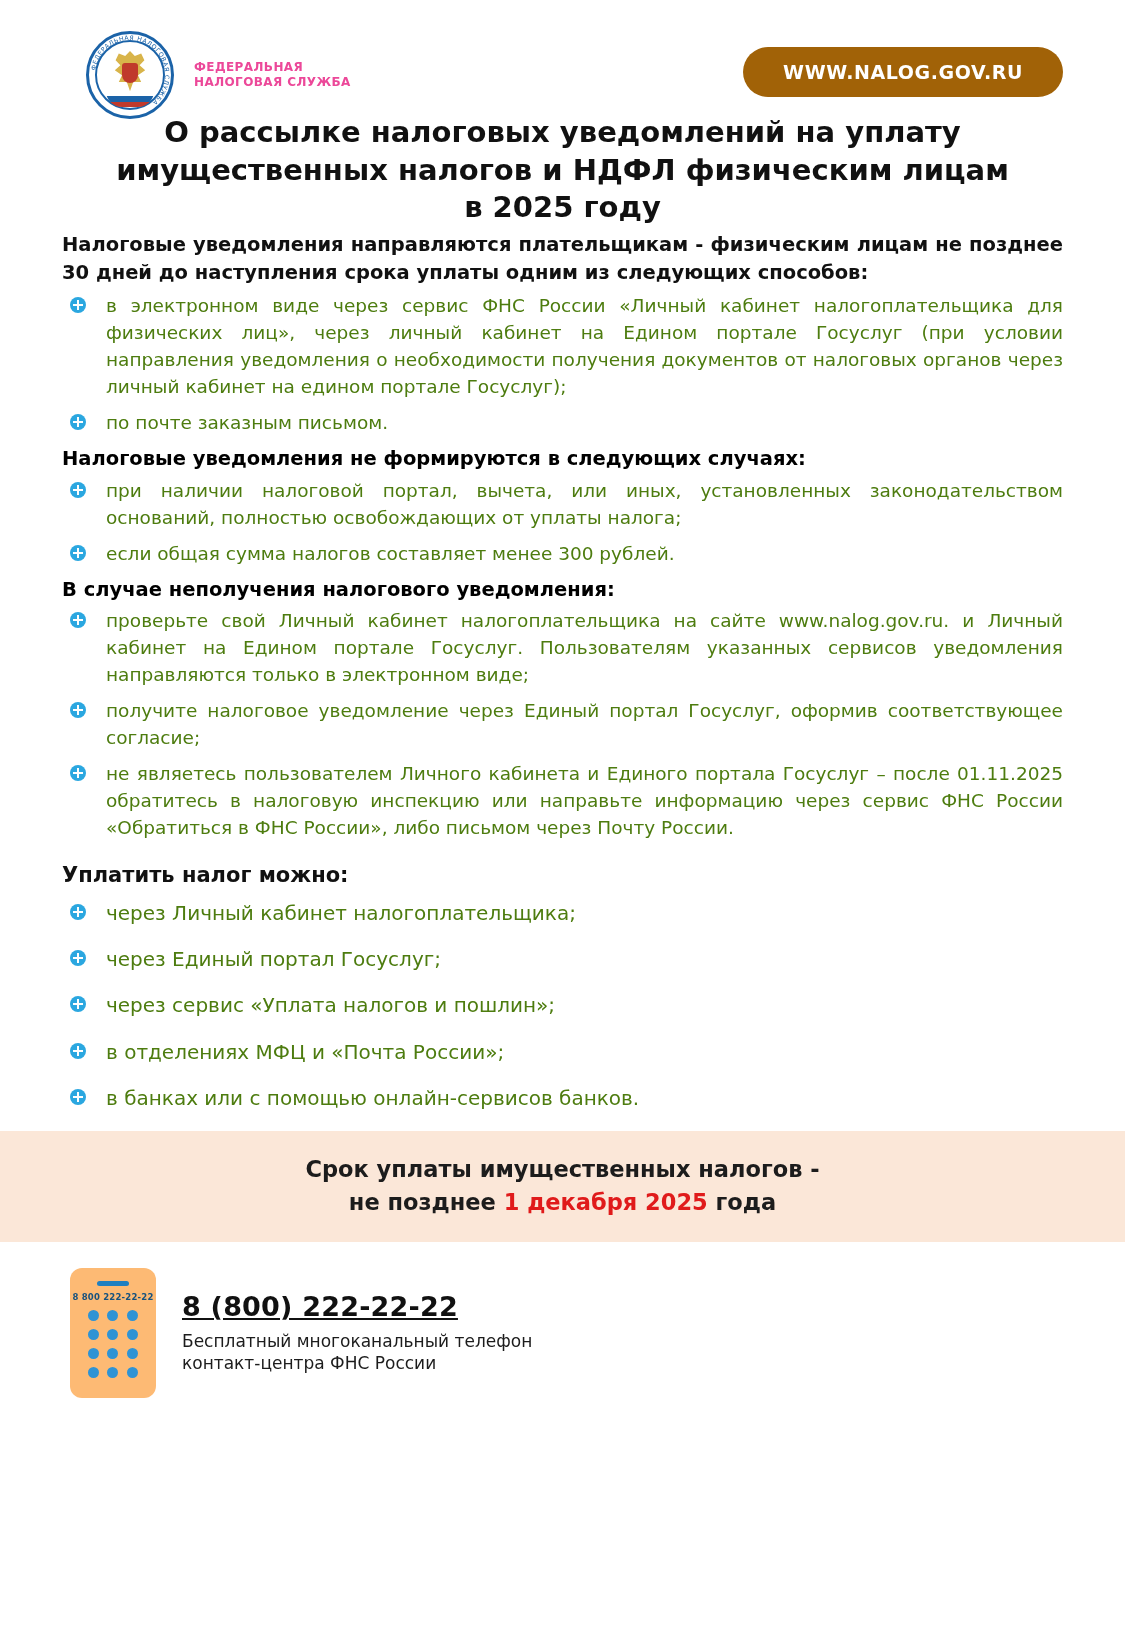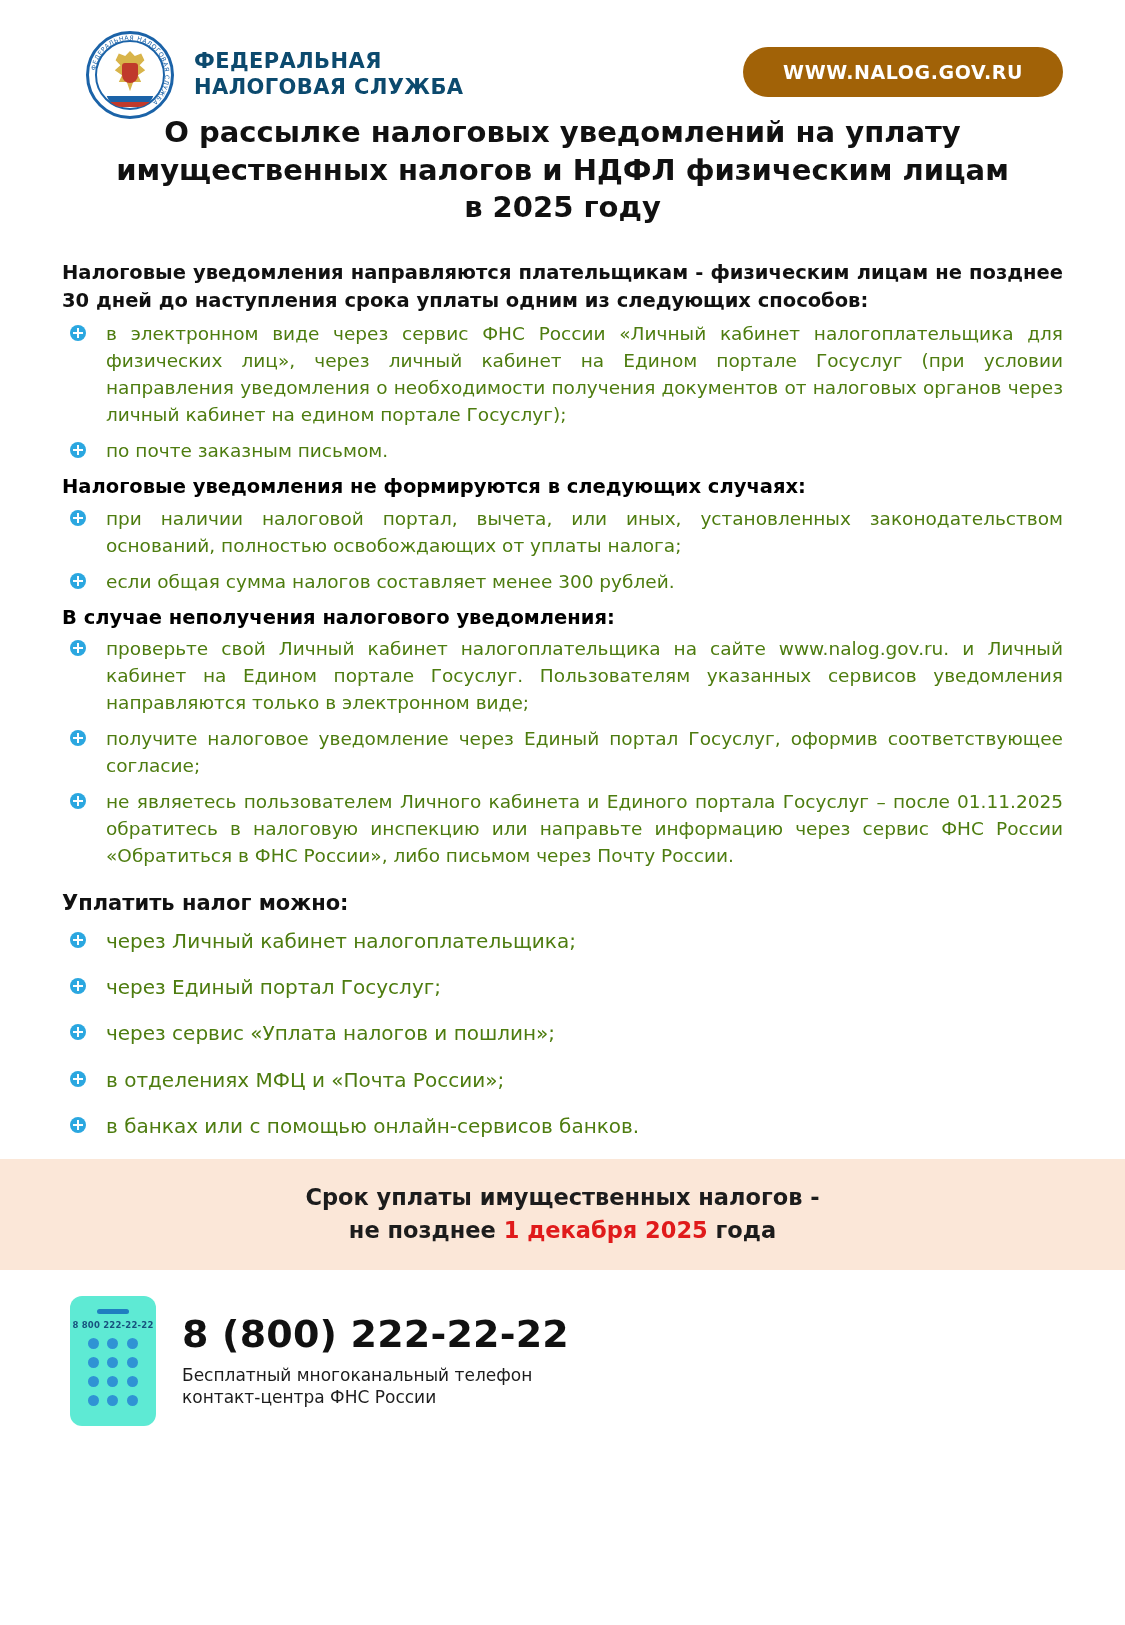--- a/index.html
+++ b/index.html
@@ -91,45 +91,45 @@
     display: flex;
     flex-direction: column;
   }
   .emblem .flag i { display:block; height: 33.34%; }
   .emblem .flag .w { background: #ffffff; }
   .emblem .flag .b { background: #1b63a8; }
   .emblem .flag .r { background: #c0392b; }
 
   .brand-text {
     font-weight: bold;
-    font-size: 21px;
+    font-size: 12px;
     line-height: 1.22;
     letter-spacing: 0.4px;
-    color: #0c4a6e;
+    color: #ec4899;
     white-space: pre-line;
   }
   .site-pill {
     background: #a16207;
     color: #ffffff;
     font-size: 19px;
     font-weight: bold;
     letter-spacing: 0.6px;
     border-radius: 26px;
     padding: 14px 40px;
     margin-top: -6px;
   }
 
   
   .doc-title {
     text-align: center;
     font-size: 29px;
     font-weight: bold;
     line-height: 1.30;
     color: #111111;
-    margin: 22px 18px 32px 18px;
+    margin: 22px 18px 4px 18px;
     white-space: pre-line;
   }
 
   
   .lead {
     font-size: 19.5px;
     font-weight: bold;
     line-height: 1.42;
     text-align: justify;
     color: #111111;
@@ -214,21 +214,21 @@
   .footer {
     display: flex;
     align-items: center;
     gap: 26px;
     padding: 26px 0 0 8px;
   }
   .phone-icon {
     width: 86px;
     height: 130px;
     border-radius: 12px;
-    background: #5eead4;
+    background: #fdba74;
     position: relative;
     flex: 0 0 auto;
   }
   .phone-icon .speaker {
     position: absolute;
     left: 27px; top: 13px;
     width: 32px; height: 5px;
     border-radius: 3px;
     background: #1f7fc0;
   }
@@ -256,25 +256,26 @@
     height: 11px;
     border-radius: 50%;
     background: #2f93d4;
   }
   .phone-block {
     display: flex;
     flex-direction: column;
     justify-content: center;
   }
   .phone-number {
-    font-size: 38px;
+    font-size: 27px;
     font-weight: bold;
     color: #111111;
     letter-spacing: 0.2px;
     line-height: 1.1;
+    text-decoration: underline;
   }
   .phone-caption {
     margin-top: 8px;
     font-size: 17px;
     line-height: 1.3;
     color: #1c1c1c;
     white-space: pre-line;
   }
 </style>
 </head>

